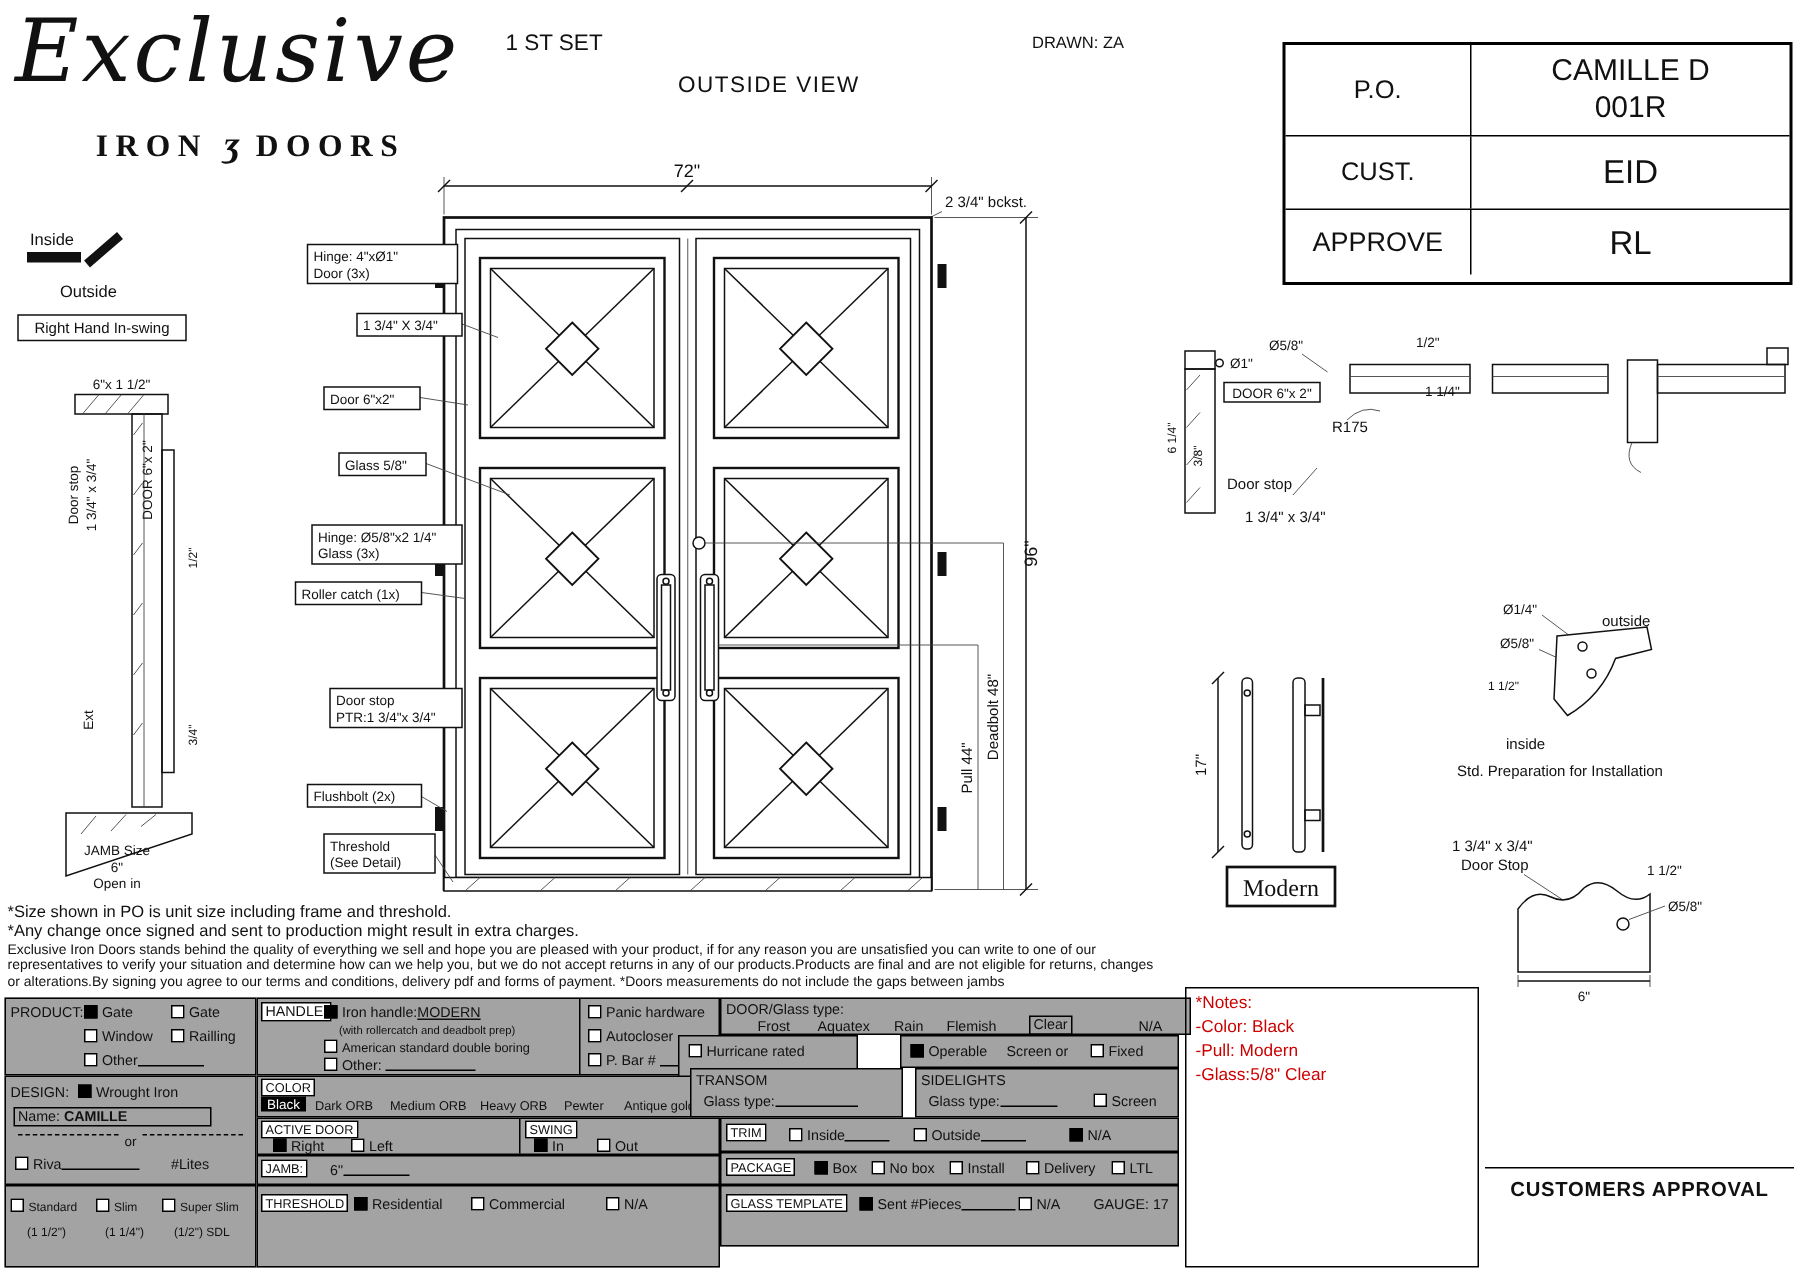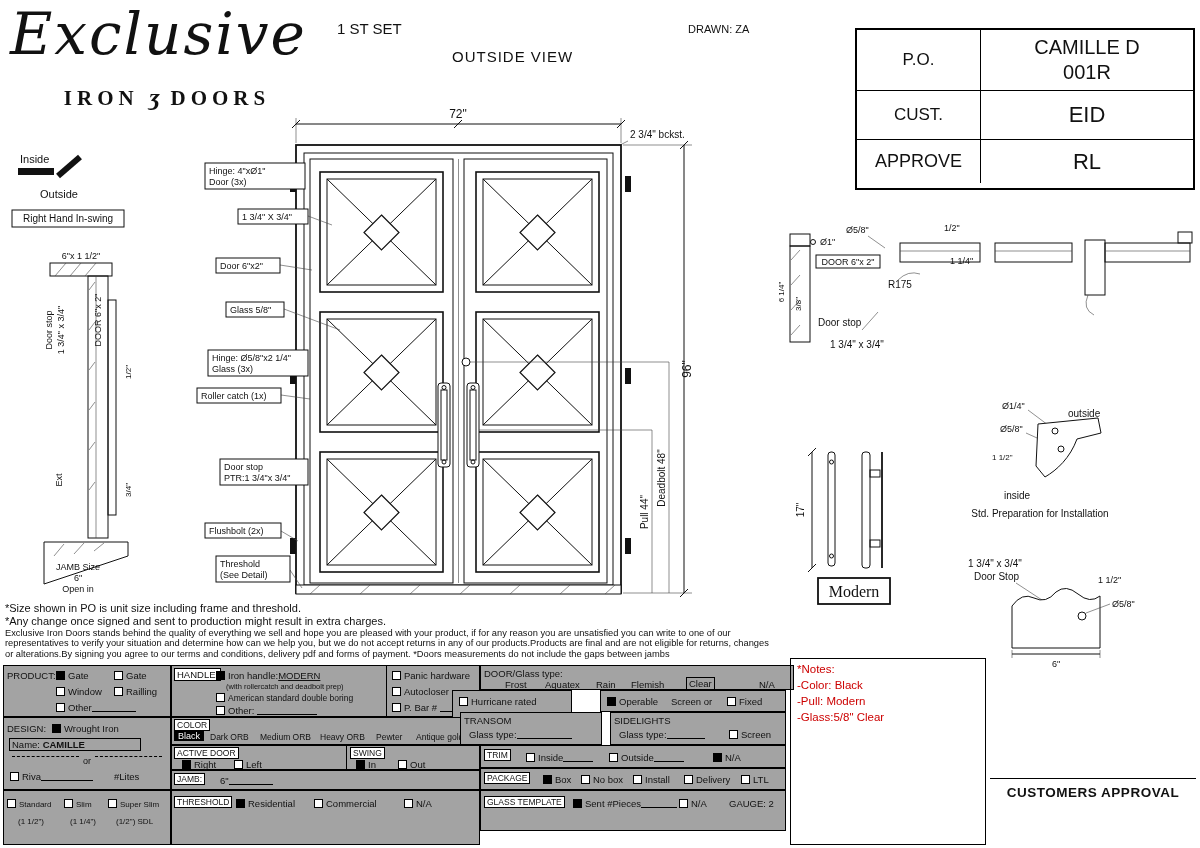--- a/index.html
+++ b/index.html
@@ -463,21 +463,21 @@
     <span class="fel" style="left:100px;top:5px"><span class="cb"></span><span>No box</span></span>
     <span class="fel" style="left:152px;top:5px"><span class="cb"></span><span>Install</span></span>
     <span class="fel" style="left:203px;top:5px"><span class="cb"></span><span>Delivery</span></span>
     <span class="fel" style="left:260px;top:5px"><span class="cb"></span><span>LTL</span></span>
   </div>
 
   <div class="fbox" style="left:480px;top:790px;width:306px;height:41px">
     <span class="fel hdrbox" style="left:3px;top:5px;font-size:8.5px">GLASS TEMPLATE</span>
     <span class="fel" style="left:92px;top:7px"><span class="cb checked"></span><span>Sent #Pieces</span><span class="ul" style="width:36px"></span></span>
     <span class="fel" style="left:198px;top:7px"><span class="cb"></span><span>N/A</span></span>
-    <span class="fel" style="left:248px;top:7px">GAUGE: 2</span>
+    <span class="fel" style="left:248px;top:7px">GAUGE: 17</span>
   </div>
 
   <div class="rednotes">
     <div class="rn-title">*Notes:</div>
     <div>-Color: Black</div>
     <div>-Pull: Modern</div>
     <div>-Glass:5/8"  Clear</div>
   </div>
 
   <div class="approval">CUSTOMERS APPROVAL</div>

